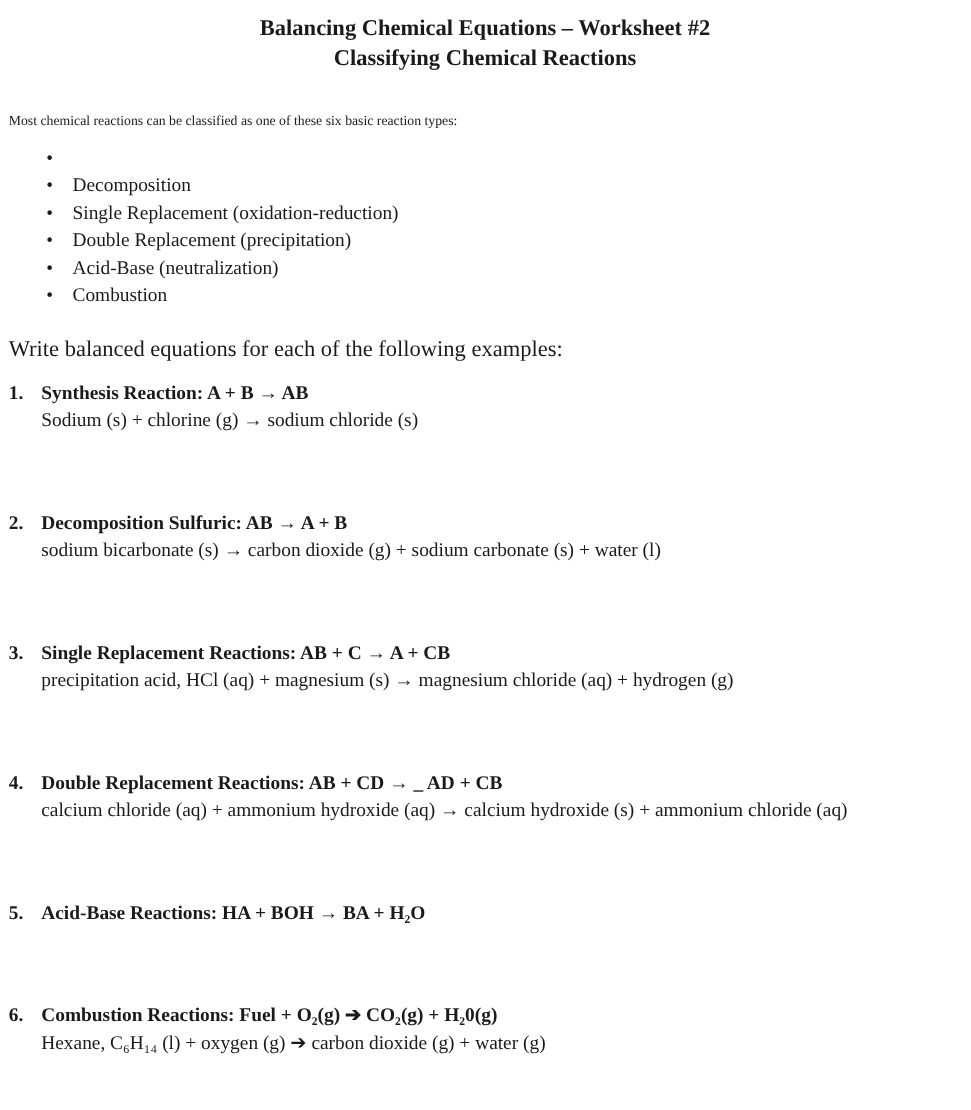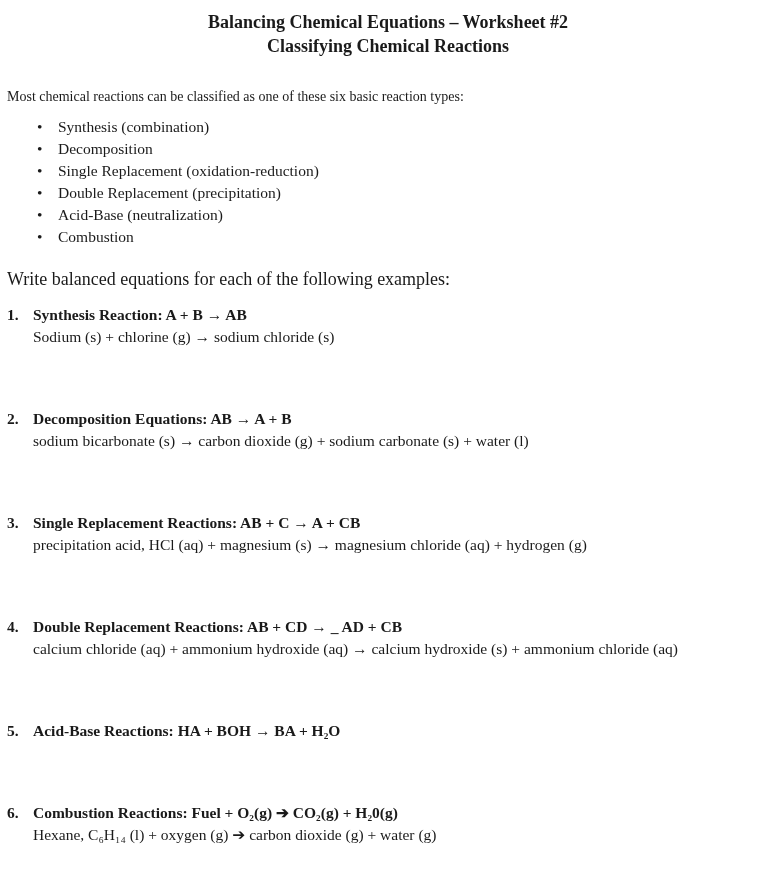--- a/index.html
+++ b/index.html
@@ -17,21 +17,21 @@
     overflow: hidden;
   }
   .title {
     text-align: center;
     font-weight: 700;
     font-size: 18px;
     line-height: 24px;
     margin-bottom: 28px;
   }
   .intro {
-    font-size: 14px;
+    font-size: 11px;
     line-height: 22px;
   }
   .bullets {
     list-style: none;
     margin-top: 8px;
     margin-bottom: 20px;
   }
   .bullets li {
     display: flex;
     margin-left: 30px;
@@ -74,21 +74,20 @@
   <header class="title">
     <div>Balancing Chemical Equations – Worksheet #2</div>
     <div>Classifying Chemical Reactions</div>
   </header>
 
   <p class="intro">Most chemical reactions can be classified as one of these six basic reaction types:</p>
 
   <ul class="bullets">
     <li>
       <span class="bullet">•</span>
-      <span>Synthesis (combination)</span>
     </li>
     <li>
       <span class="bullet">•</span>
       <span>Decomposition</span>
     </li>
     <li>
       <span class="bullet">•</span>
       <span>Single Replacement (oxidation-reduction)</span>
     </li>
     <li>
@@ -113,21 +112,21 @@
       <div class="p-head">
         <span class="p-num">1.</span>
         <span class="p-title">Synthesis Reaction: A + B → AB</span>
       </div>
       <div class="p-body">Sodium (s) + chlorine (g) → sodium chloride (s)</div>
     </div>
 
     <div class="problem">
       <div class="p-head">
         <span class="p-num">2.</span>
-        <span class="p-title">Decomposition Equations: AB →  A + B</span>
+        <span class="p-title">Decomposition Sulfuric: AB →  A + B</span>
       </div>
       <div class="p-body">sodium bicarbonate (s) → carbon dioxide (g) + sodium carbonate (s) + water (l)</div>
     </div>
 
     <div class="problem">
       <div class="p-head">
         <span class="p-num">3.</span>
         <span class="p-title">Single Replacement Reactions: AB + C → A + CB</span>
       </div>
       <div class="p-body">precipitation acid, HCl (aq) + magnesium (s) → magnesium chloride (aq) + hydrogen (g)</div>

